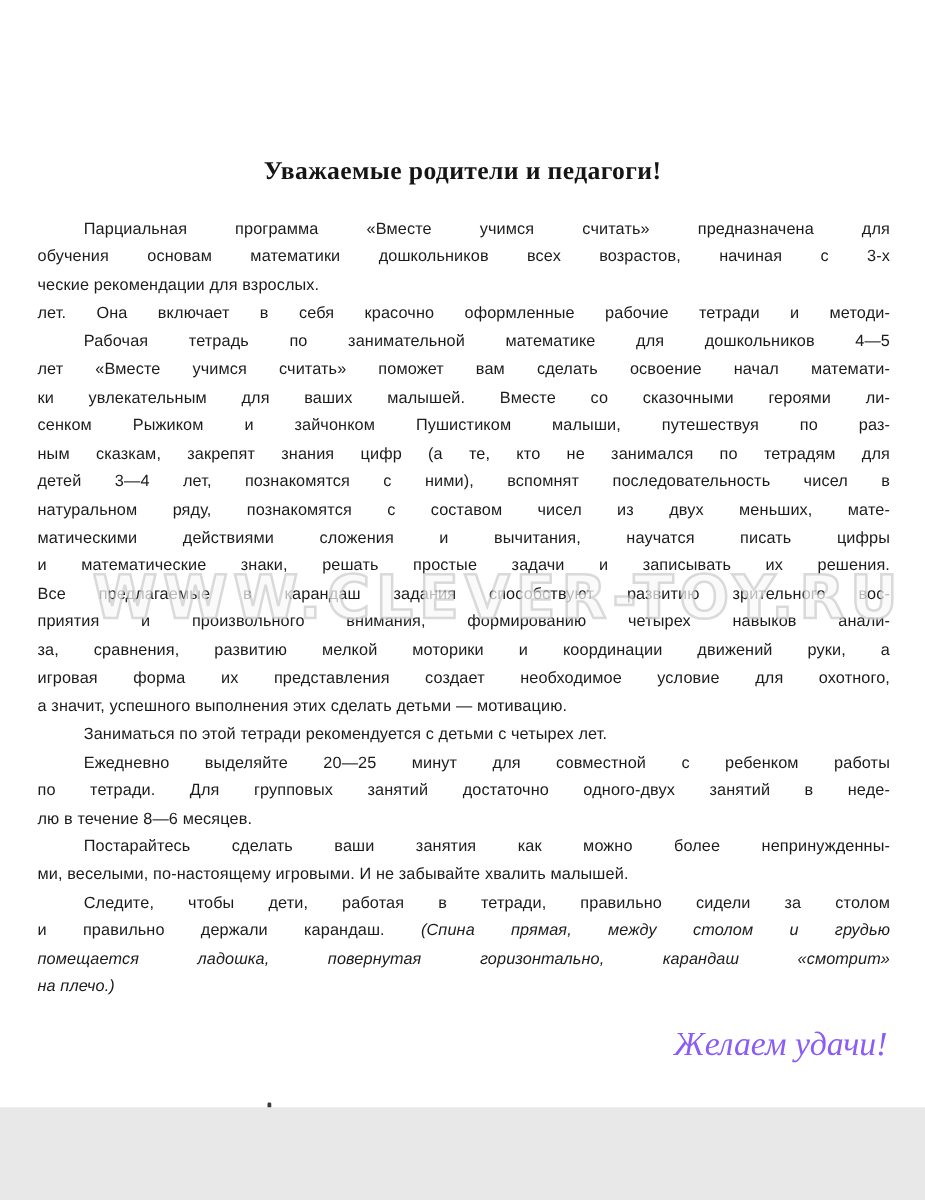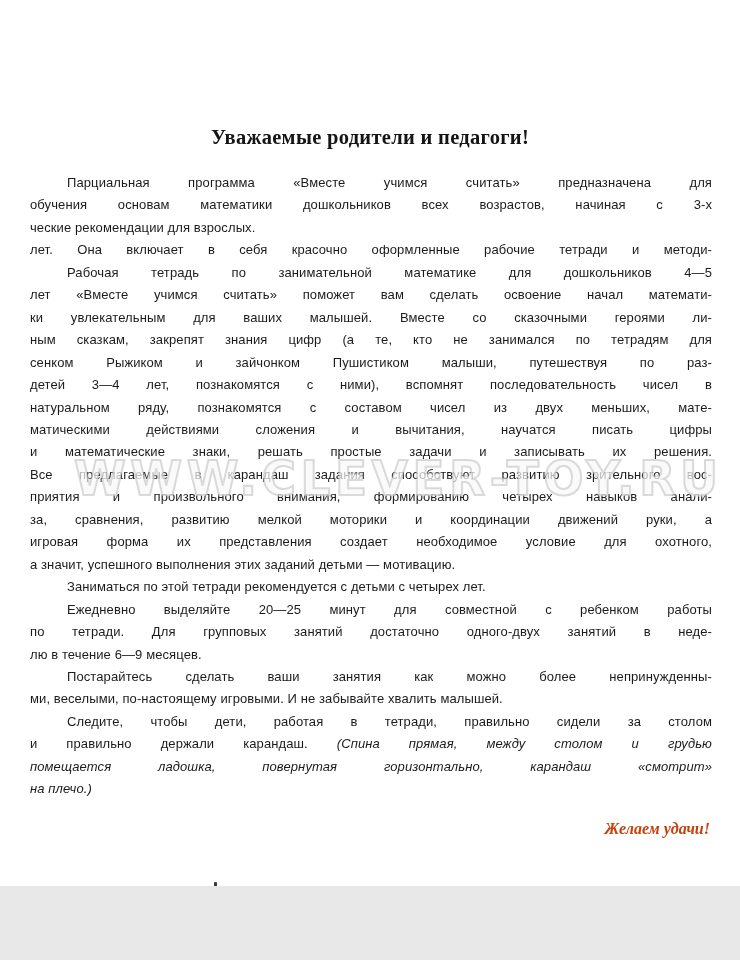--- a/index.html
+++ b/index.html
@@ -47,24 +47,24 @@
     letter-spacing: 0.1px;
   }
   .line.last { text-align-last: left; }
   .line.first { text-indent: 37px; }
   .it { font-style: italic; }
   #signature {
     position: absolute;
     top: 820px;
     right: 30px;
     font-family: "Liberation Serif", serif;
-    font-weight: bold;
+    font-weight: normal;
     font-style: italic;
-    font-size: 16px;
-    color: #c2410c;
+    font-size: 27px;
+    color: #8b5cf6;
   }
   #watermark {
     position: absolute;
     top: 451px;
     left: 74px;
     font-family: "DejaVu Sans", sans-serif;
     font-weight: bold;
     font-size: 47px;
     letter-spacing: 4.5px;
     color: rgba(240, 240, 240, 0.30);
@@ -95,39 +95,39 @@
       <div class="para">
         <div class="line first">Парциальная программа «Вместе учимся считать» предназначена для</div>
         <div class="line">обучения основам математики дошкольников всех возрастов, начиная с 3-х</div>
         <div class="line last">ческие рекомендации для взрослых.</div>
         <div class="line">лет. Она включает в себя красочно оформленные рабочие тетради и методи-</div>
       </div>
       <div class="para">
         <div class="line first">Рабочая тетрадь по занимательной математике для дошкольников 4—5</div>
         <div class="line">лет «Вместе учимся считать» поможет вам сделать освоение начал математи-</div>
         <div class="line">ки увлекательным для ваших малышей. Вместе со сказочными героями ли-</div>
+        <div class="line">сенком Рыжиком и зайчонком Пушистиком малыши, путешествуя по раз-</div>
         <div class="line">ным сказкам, закрепят знания цифр (а те, кто не занимался по тетрадям для</div>
-        <div class="line">сенком Рыжиком и зайчонком Пушистиком малыши, путешествуя по раз-</div>
         <div class="line">детей 3—4 лет, познакомятся с ними), вспомнят последовательность чисел в</div>
         <div class="line">натуральном ряду, познакомятся с составом чисел из двух меньших, мате-</div>
         <div class="line">матическими действиями сложения и вычитания, научатся писать цифры</div>
         <div class="line">и математические знаки, решать простые задачи и записывать их решения.</div>
         <div class="line">Все предлагаемые в карандаш задания способствуют развитию зрительного вос-</div>
         <div class="line">приятия и произвольного внимания, формированию четырех навыков анали-</div>
         <div class="line">за, сравнения, развитию мелкой моторики и координации движений руки, а</div>
         <div class="line">игровая форма их представления создает необходимое условие для охотного,</div>
-        <div class="line last">а значит, успешного выполнения этих заданий детьми — мотивацию.</div>
+        <div class="line last">а значит, успешного выполнения этих сделать детьми — мотивацию.</div>
       </div>
       <div class="para">
         <div class="line first last">Заниматься по этой тетради рекомендуется с детьми с четырех лет.</div>
       </div>
       <div class="para">
         <div class="line first">Ежедневно выделяйте 20—25 минут для совместной с ребенком работы</div>
         <div class="line">по тетради. Для групповых занятий достаточно одного-двух занятий в неде-</div>
-        <div class="line last">лю в течение 6—9 месяцев.</div>
+        <div class="line last">лю в течение 8—6 месяцев.</div>
       </div>
       <div class="para">
         <div class="line first">Постарайтесь сделать ваши занятия как можно более непринужденны-</div>
         <div class="line last">ми, веселыми, по-настоящему игровыми. И не забывайте хвалить малышей.</div>
       </div>
       <div class="para">
         <div class="line first">Следите, чтобы дети, работая в тетради, правильно сидели за столом</div>
         <div class="line"><span>и правильно держали карандаш. </span><span class="it">(Спина прямая, между столом и грудью</span></div>
         <div class="line"><span class="it">помещается ладошка, повернутая горизонтально, карандаш «смотрит»</span></div>
         <div class="line last"><span class="it">на плечо.)</span></div>

